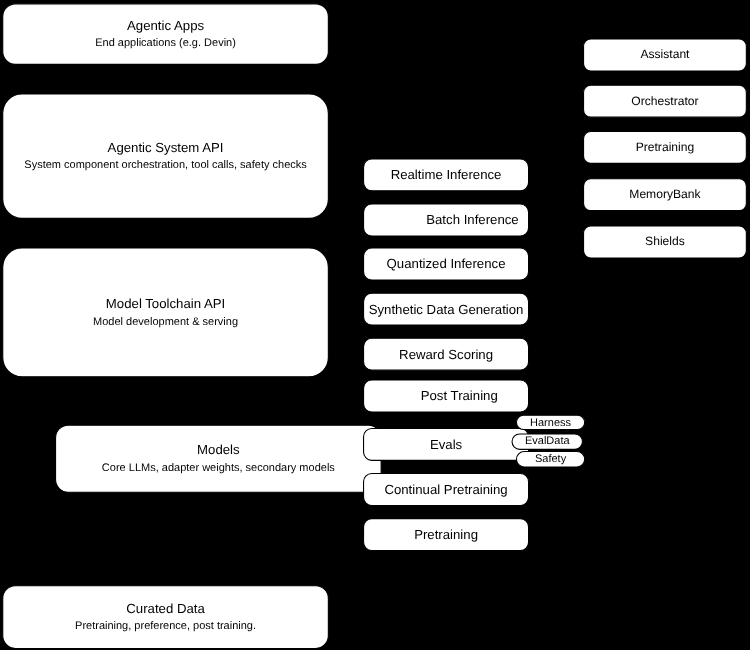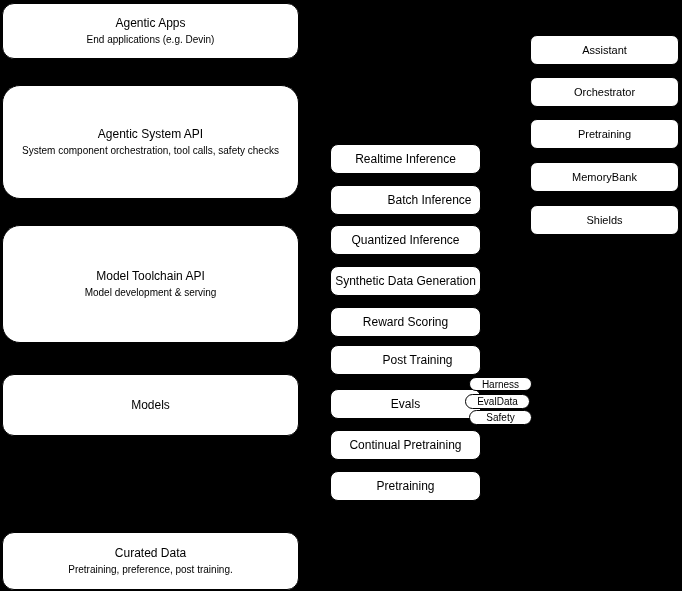--- a/index.html
+++ b/index.html
@@ -76,22 +76,23 @@
   <div class="box big roundier" style="top:85px; height:114px;">
     <div class="title">Agentic System API</div>
     <div class="subtitle">System component orchestration, tool calls, safety checks</div>
   </div>
 
   <div class="box big roundier" style="top:225px; height:118px;">
     <div class="title">Model Toolchain API</div>
     <div class="subtitle">Model development &amp; serving</div>
   </div>
 
-  <div class="box big" style="top:374px; height:62px;">
+  <div class="box big" style="top:386px; height:62px;margin-left:48px;">
     <div class="title">Models</div>
+    <div class="subtitle">Core LLMs, adapter weights, secondary models</div>
   </div>
 
 
   <div class="box big" style="top:532px; height:58px;">
     <div class="title">Curated Data</div>
     <div class="subtitle">Pretraining, preference, post training.</div>
   </div>
 
   <div class="box node" style="top:144px;">Realtime Inference</div>
   <div class="box node" style="top:185px;padding-left:48px;">Batch Inference</div>

